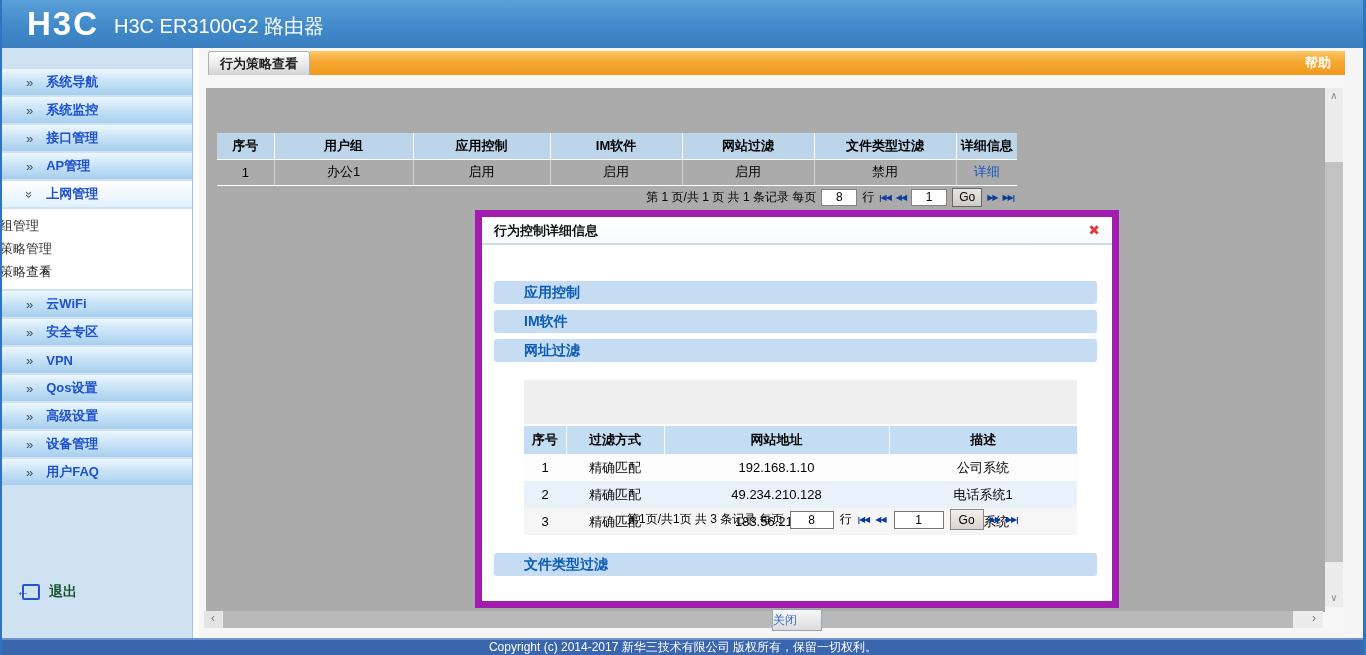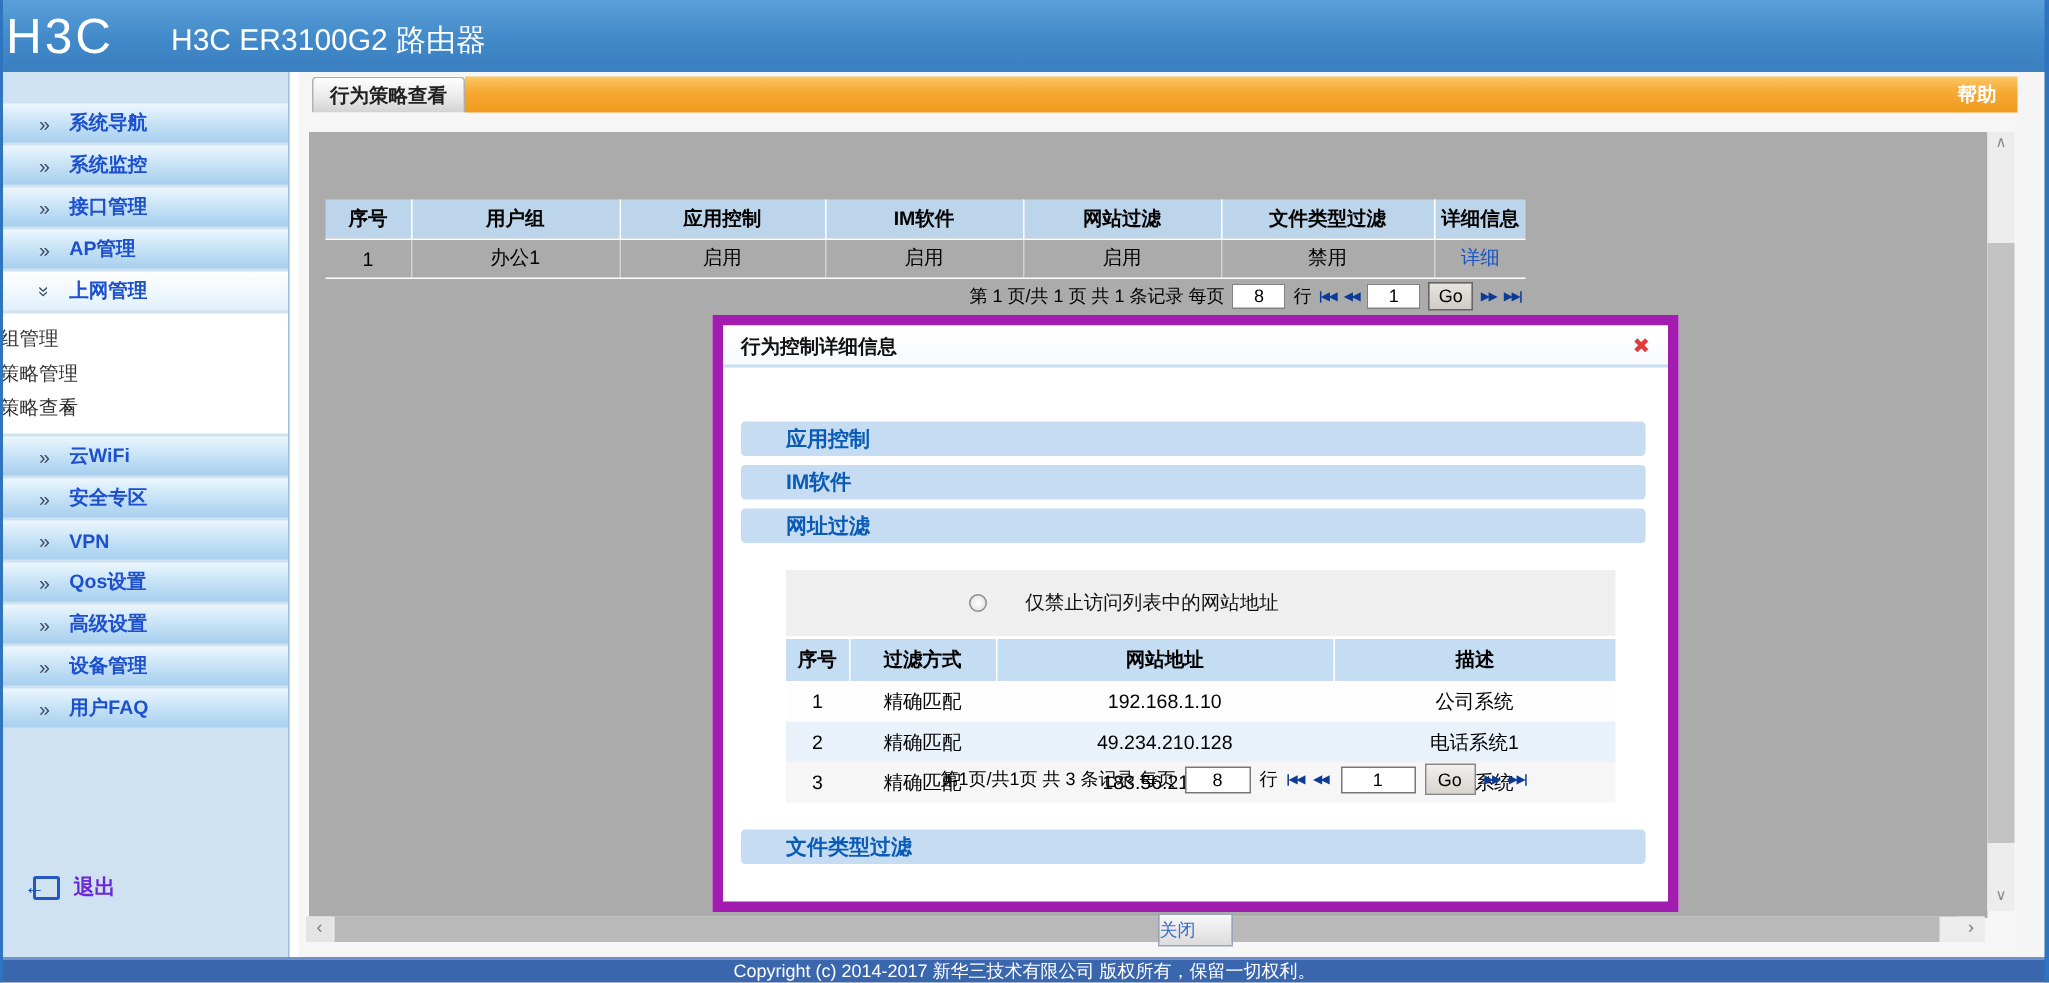--- a/index.html
+++ b/index.html
@@ -6,40 +6,40 @@
   html,body { width:1366px; height:655px; }
   body { position:relative; font-family:"Liberation Sans","DejaVu Sans",sans-serif; background:#f5f5f5; overflow:hidden; }
 
   
   .edge { position:absolute; top:0; height:655px; background:#2f74bf; z-index:50; }
   .edge.l { left:0; width:2px; } .edge.r { right:0; width:3px; }
 
   
   .header { position:absolute; left:0; top:0; width:1366px; height:48px;
             background:linear-gradient(180deg,#5a9fd8 0%,#4189c9 55%,#3a7fc0 100%); z-index:40; }
-  .logo { position:absolute; left:4px; top:5px; color:#fff; font-size:33px; font-weight:normal; letter-spacing:2px; }
+  .logo { position:absolute; left:27px; top:5px; color:#fff; font-size:33px; font-weight:bold; letter-spacing:2px; }
   .app-title { position:absolute; left:114px; top:13px; color:#fff; font-size:20px; }
 
   
   .sidebar { position:absolute; left:0; top:48px; width:199px; height:592px; background:#fff; z-index:30; }
   .sidebar-inner { position:absolute; left:0; top:0; width:193px; height:100%; background:#cfe2f1; border-right:1px solid #9ec4e2; }
   .side-pad { height:21px; background:#cfe2f1; }
   .side-item { height:26px; margin-bottom:2px; display:flex; align-items:center; cursor:pointer;
                background:linear-gradient(180deg,#ecf7fe 0%,#c3e0f5 55%,#a7cfee 100%); }
   .side-item .exp { margin:0 13px 0 26px; color:#3c4a63; font-size:13px; line-height:13px; }
   .side-item .lbl { color:#1d50cf; font-weight:bold; font-size:13px; }
   .side-item.active { background:linear-gradient(180deg,#ffffff 0%,#eef7fe 60%,#dff0fb 100%); }
   .side-item.active .exp { transform:rotate(90deg); }
   .submenu { background:#fff; padding:5px 0 6px 0; margin-bottom:2px; }
   .sub-item { height:23px; line-height:23px; font-size:13px; color:#333; cursor:pointer; position:relative; }
   .sub-item .sub-arrow { position:absolute; left:42px; top:0; color:#222; font-size:12px; }
   .logout { position:absolute; left:22px; top:535px; display:flex; align-items:center; cursor:pointer; }
   .logout-icon { width:18px; height:16px; border:2px solid #2456c4; border-radius:2px; position:relative; margin-right:9px; background:transparent; }
   .logout-icon span { position:absolute; left:-8px; top:-3px; color:#2456c4; font-weight:bold; font-size:14px; }
-  .logout .lbl { color:#6d28d9; font-weight:bold; font-size:14px; }
+  .logout .lbl { color:#14532d; font-weight:bold; font-size:14px; }
 
   
   .content { position:absolute; left:199px; top:48px; width:1146px; height:592px; background:#f6f6f6; }
   .strip-orange { position:absolute; left:111px; top:3px; right:0; height:24px;
                   background:linear-gradient(180deg,#fcc764 0%,#f6a833 45%,#f09b1d 100%); }
   .help { position:absolute; right:14px; top:0; height:18px; line-height:24px; color:#fff; font-size:13px; font-weight:bold; cursor:pointer; }
   .tab-active { position:absolute; left:9px; top:3px; width:102px; height:24px; text-align:center; line-height:23px;
                 font-size:13px; font-weight:bold; color:#222; border:1px solid #b0b0b0; border-bottom:none; border-radius:3px 3px 0 0;
                 background:linear-gradient(180deg,#fefefe 0%,#e8e8e8 60%,#d2d2d2 100%); cursor:pointer; }
   .panel-gray { position:absolute; left:7px; top:40px; width:1119px; height:524px; background:#ababab; }
@@ -237,24 +237,20 @@
     <span class="t">行为控制详细信息</span>
     <span class="dlg-close">✖</span>
   </div>
 
   <div class="section-bar first">应用控制</div>
   <div class="section-bar">IM软件</div>
   <div class="section-bar">网址过滤</div>
 
   <div class="url-content">
     <div class="radio-box">
-      <div class="radio-row">
-        <span class="radio"></span>
-        <span>仅禁止访问列表中的网站地址</span>
-      </div>
     </div>
 
     <table class="utable">
       <tbody>
           <tr>
         <th style="width:42px">序号</th>
         <th style="width:98px">过滤方式</th>
         <th style="width:225px">网站地址</th>
         <th style="width:188px">描述</th>
       </tr>

